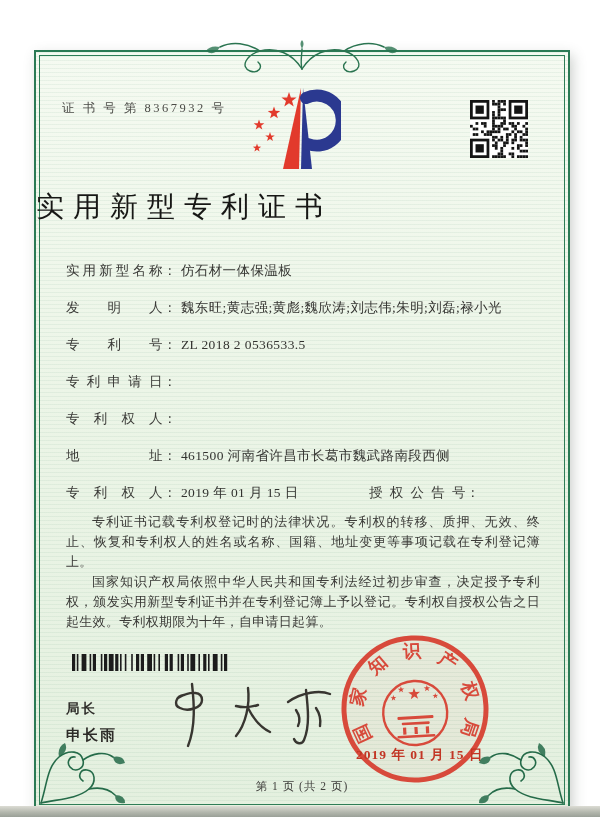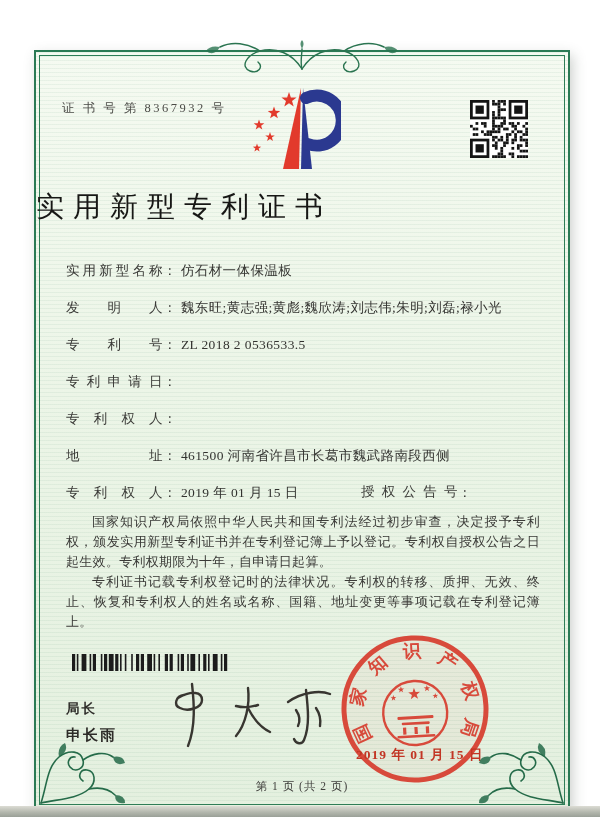--- a/index.html
+++ b/index.html
@@ -27,21 +27,21 @@
   .title{position:absolute;left:0;right:0;top:136px;text-align:left;
     font-size:28px;font-weight:400;letter-spacing:9px;color:#171715;}
 
   .fields{position:absolute;left:30px;right:28px;top:208px;}
   .field-row{display:flex;align-items:center;line-height:22px;margin-bottom:15px;
     font-size:13.5px;color:#3b3b38;letter-spacing:.4px;}
   .flabel{display:inline-block;width:97px;text-align:justify;text-align-last:justify;flex:none;}
   .fcolon{flex:none;margin-right:4px;}
   .fvalue{color:#333330;}
   .fvalue.w1{display:inline-block;width:158px;flex:none;}
-  .g2{margin-left:22px;font-family:Liberation Mono, monospace;}
+  .g2{margin-left:30px;}
 
   .paras{position:absolute;left:30px;right:28px;top:460px;
     font-size:13px;line-height:20px;color:#3a3a37;text-align:justify;letter-spacing:.3px;}
   .paras p{margin:0;text-indent:2em;}
 
   .barcode{position:absolute;left:36px;top:602px;width:158px;height:17px;}
 
   .sig-label{position:absolute;left:30px;top:648px;font-family:"Liberation Sans","DejaVu Sans",sans-serif;
     font-size:13.5px;font-weight:700;letter-spacing:2px;color:#2e2c29;}
   .sig-name{position:absolute;left:30px;top:674px;font-family:"Liberation Sans","DejaVu Sans",sans-serif;
@@ -292,22 +292,22 @@
       <div class="field-row">
         <span class="flabel">专利权人</span>
           <span class="fcolon">：</span>
           <span class="fvalue w1">2019 年 01 月 15 日</span>
         <span class="flabel g2">授权公告号</span>
           <span class="fcolon">：</span>
       </div>
     </div>
 
     <div class="paras">
+      <p>专利证书记载专利权登记时的法律状况。专利权的转移、质押、无效、终止、恢复和专利权人的姓名或名称、国籍、地址变更等事项记载在专利登记簿上。</p>
       <p>国家知识产权局依照中华人民共和国专利法经过初步审查，决定授予专利权，颁发实用新型专利证书并在专利登记簿上予以登记。专利权自授权公告之日起生效。专利权期限为十年，自申请日起算。</p>
-      <p>专利证书记载专利权登记时的法律状况。专利权的转移、质押、无效、终止、恢复和专利权人的姓名或名称、国籍、地址变更等事项记载在专利登记簿上。</p>
     </div>
 
     <div class="barcode"><svg width="158" height="17">
           <rect x="0" y="0" width="3.2" height="17" fill="#1c1c1c"></rect>
           <rect x="4.800000000000001" y="0" width="1.6" height="17" fill="#1c1c1c"></rect>
           <rect x="9.600000000000001" y="0" width="4.800000000000001" height="17" fill="#1c1c1c"></rect>
           <rect x="17.6" y="0" width="1.6" height="17" fill="#1c1c1c"></rect>
           <rect x="20.800000000000004" y="0" width="3.2" height="17" fill="#1c1c1c"></rect>
           <rect x="28.800000000000004" y="0" width="1.6" height="17" fill="#1c1c1c"></rect>
           <rect x="32.00000000000001" y="0" width="3.2" height="17" fill="#1c1c1c"></rect>

